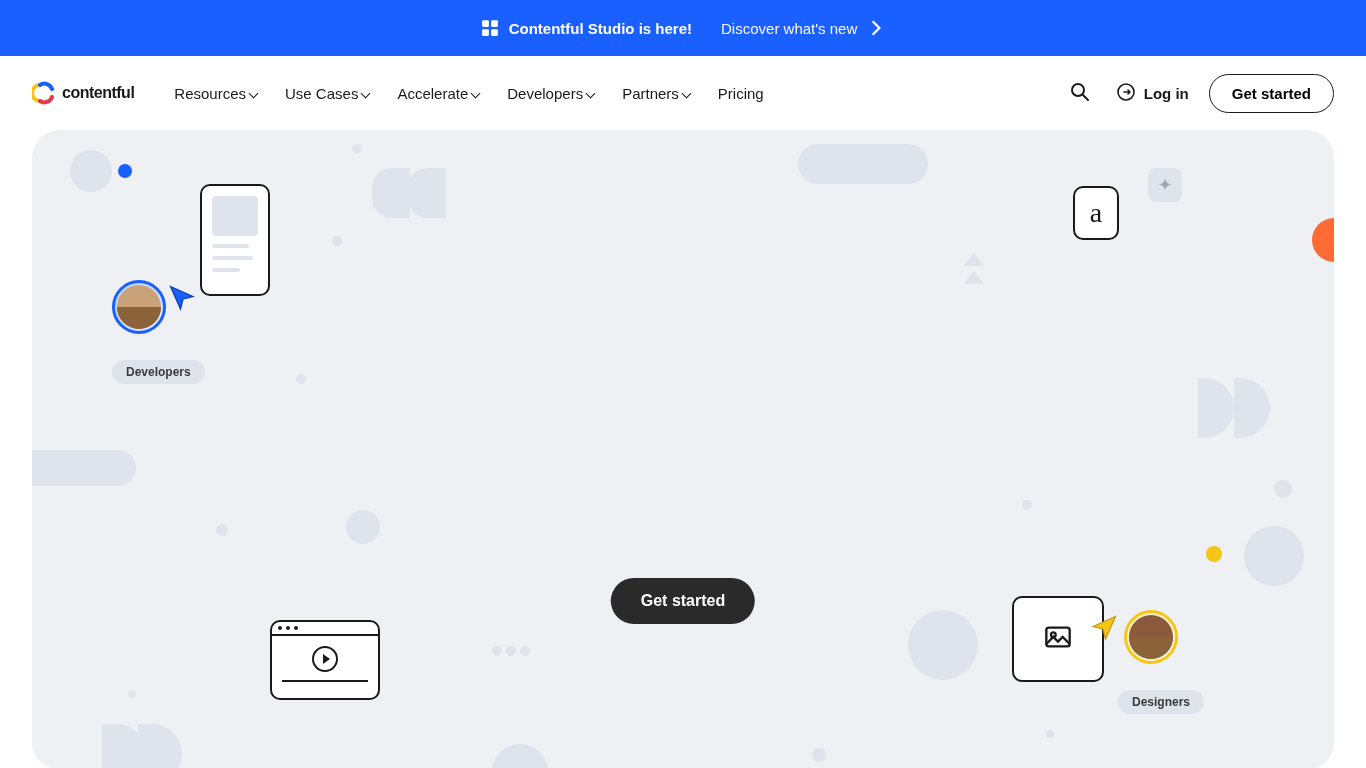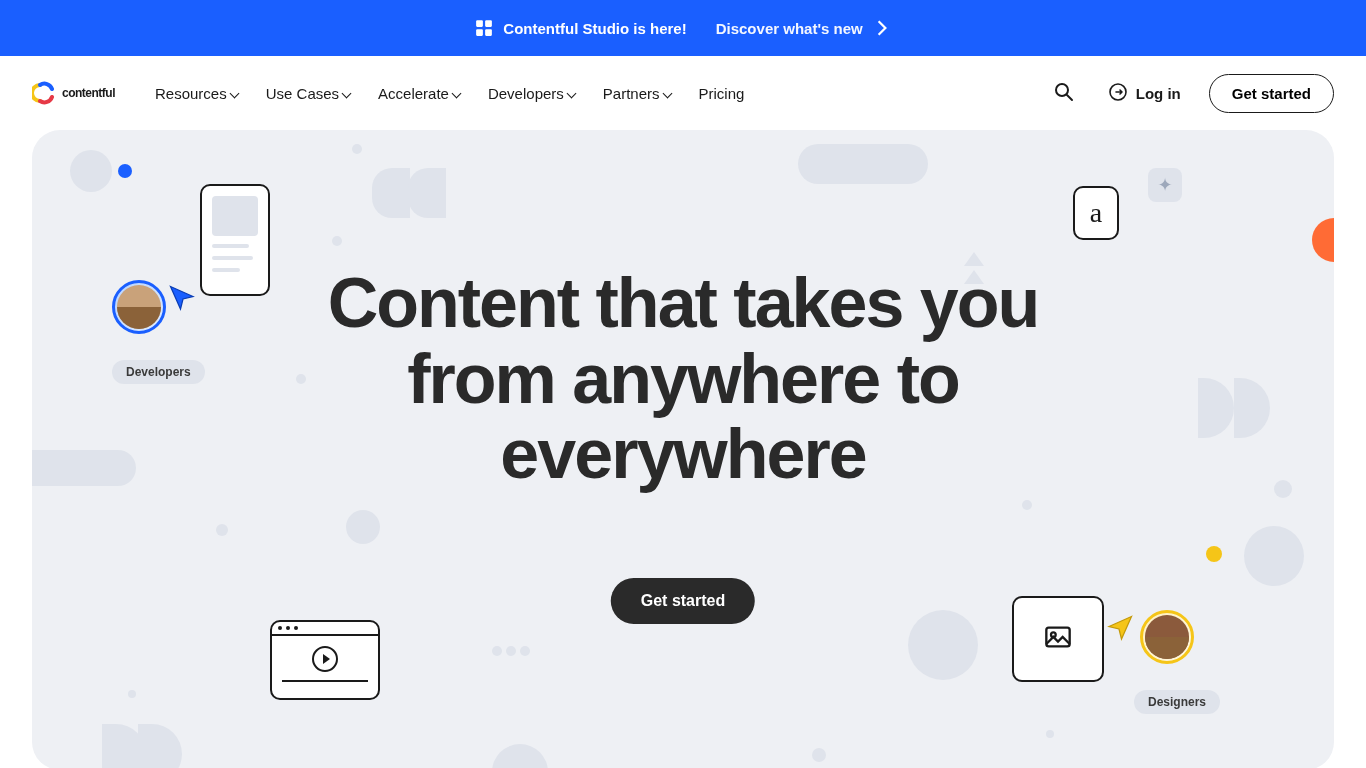--- a/index.html
+++ b/index.html
@@ -1,33 +1,33 @@
 <!DOCTYPE html>
 <html><head>
 <meta charset="utf-8">
 <style>
 * { margin: 0; padding: 0; box-sizing: border-box; }
 body { font-family: -apple-system, BlinkMacSystemFont, "Segoe UI", Helvetica, Arial, sans-serif; background: #fff; color: #1a1a1a; width: 1366px; height: 768px; overflow: hidden; }
 
 
 .announce-bar { background: #1a5fff; color: #fff; height: 56px; display: flex; align-items: center; justify-content: center; gap: 10px; font-size: 15px; }
 .announce-bar .strong { font-weight: 700; }
-.announce-bar .link-text { font-weight: 700; opacity: 0.95; padding-left: 19px; }
+.announce-bar .link-text { font-weight: 400; opacity: 0.95; padding-left: 19px; }
 .announce-bar .icon-box { width: 18px; height: 18px; display: inline-flex; align-items: center; justify-content: center; }
 .announce-bar svg { fill: #fff; }
 
 
 .nav { height: 74px; display: flex; align-items: center; padding: 0 32px; gap: 28px; }
 .logo { display: flex; align-items: center; gap: 6px; cursor: pointer; }
 .logo-mark { width: 24px; height: 24px; }
-.logo-text { font-weight: 800; font-size: 12px; letter-spacing: -0.5px; }
+.logo-text { font-weight: 800; font-size: 16px; letter-spacing: -0.5px; }
 .nav-items { display: flex; gap: 28px; margin-left: 12px; }
 .nav-item { display: flex; align-items: center; gap: 4px; font-size: 15px; font-weight: 500; color: #1a1a1a; cursor: pointer; }
 .nav-spacer { flex: 1; }
-.nav-right { display: flex; align-items: center; gap: 28px; }
+.nav-right { display: flex; align-items: center; gap: 20px; }
 .search-btn { background: none; border: none; cursor: pointer; padding: 6px; }
 .login { display: flex; align-items: center; gap: 8px; font-size: 15px; font-weight: 600; cursor: pointer; }
 .cta-outline { border: 1.5px solid #1a1a1a; background: #fff; border-radius: 24px; padding: 10px 22px; font-size: 15px; font-weight: 600; cursor: pointer; }
 
 
 .hero-wrap { padding: 0 32px; }
 .hero { background: #eef0f4; border-radius: 28px; position: relative; overflow: hidden; height: 640px; }
 
 
 .shp { position: absolute; background: #dfe3eb; }
@@ -56,21 +56,21 @@
 .persona .avatar { border-radius: 50%; display: flex; align-items: center; justify-content: center; }
 .persona .tag { background: #dfe3eb; border-radius: 14px; padding: 5px 14px; font-size: 12px; font-weight: 600; color: #3a3a3a; margin-top: 8px; display: inline-block; }
 
 
 .p-dev { left: 80px; top: 150px; }
 .p-dev .avatar { width: 54px; height: 54px; border: 3px solid #1a5fff; background: linear-gradient(135deg, #b8d4ff, #e0ecff); }
 .p-mark { left: 160px; top: 450px; }
 .p-mark .avatar { width: 54px; height: 54px; border: 3px solid #2bb24c; background: linear-gradient(135deg, #c8f0d0, #e8f8ec); }
 .p-editors { right: 100px; top: 110px; }
 .p-editors .avatar { width: 54px; height: 54px; border: 3px solid #ff6b35; background: linear-gradient(135deg, #ffd4c2, #ffe8dc); }
-.p-design { right: 114px; top: 480px; }
+.p-design { right: 130px; top: 480px; }
 .p-design .avatar { width: 54px; height: 54px; border: 3px solid #f5c518; background: linear-gradient(135deg, #fff0c0, #fff8e0); }
 
 
 .win { position: absolute; background: #fff; border: 2px solid #1a1a1a; border-radius: 10px; }
 .win-doc { left: 168px; top: 54px; width: 70px; height: 112px; padding: 10px; }
 .win-doc .img-ph { background: #dfe3eb; width: 100%; height: 40px; border-radius: 4px; }
 .win-doc .line { background: #dfe3eb; height: 4px; border-radius: 2px; margin-top: 8px; }
 .win-video { left: 238px; top: 490px; width: 110px; height: 80px; }
 .win-video .titlebar { height: 14px; border-bottom: 2px solid #1a1a1a; display: flex; align-items: center; gap: 4px; padding-left: 6px; }
 .win-video .titlebar .dot { width: 4px; height: 4px; background: #1a1a1a; border-radius: 50%; }
@@ -196,23 +196,20 @@
     <div class="shp" style="left:106px; top:594px; width:44px; height:60px; border-radius:0 30px 30px 0;"></div>
     <div class="shp c" style="left:460px; top:614px; width:56px; height:56px; border-radius:28px 28px 0 0; height:28px;"></div>
     <div class="shp c" style="left:780px; top:618px; width:14px; height:14px;"></div>
     <div class="shp c" style="right:280px; top:600px; width:8px; height:8px;"></div>
 
     <div class="blue-dot" style="left:86px; top:34px;"></div>
     <div class="yellow-dot" style="right:112px; top:416px;"></div>
     <div class="orange-half"></div>
 
 
-    <div class="headline">
-      <h1>Content that takes you from anywhere to everywhere</h1>
-    </div>
     <button class="cta-dark">Get started</button>
 
     <div class="win win-doc">
       <div class="img-ph"></div>
       <div class="line" style="width:80%;"></div>
       <div class="line" style="width:90%;"></div>
       <div class="line" style="width:60%;"></div>
     </div>
 
     <div class="persona p-dev">

